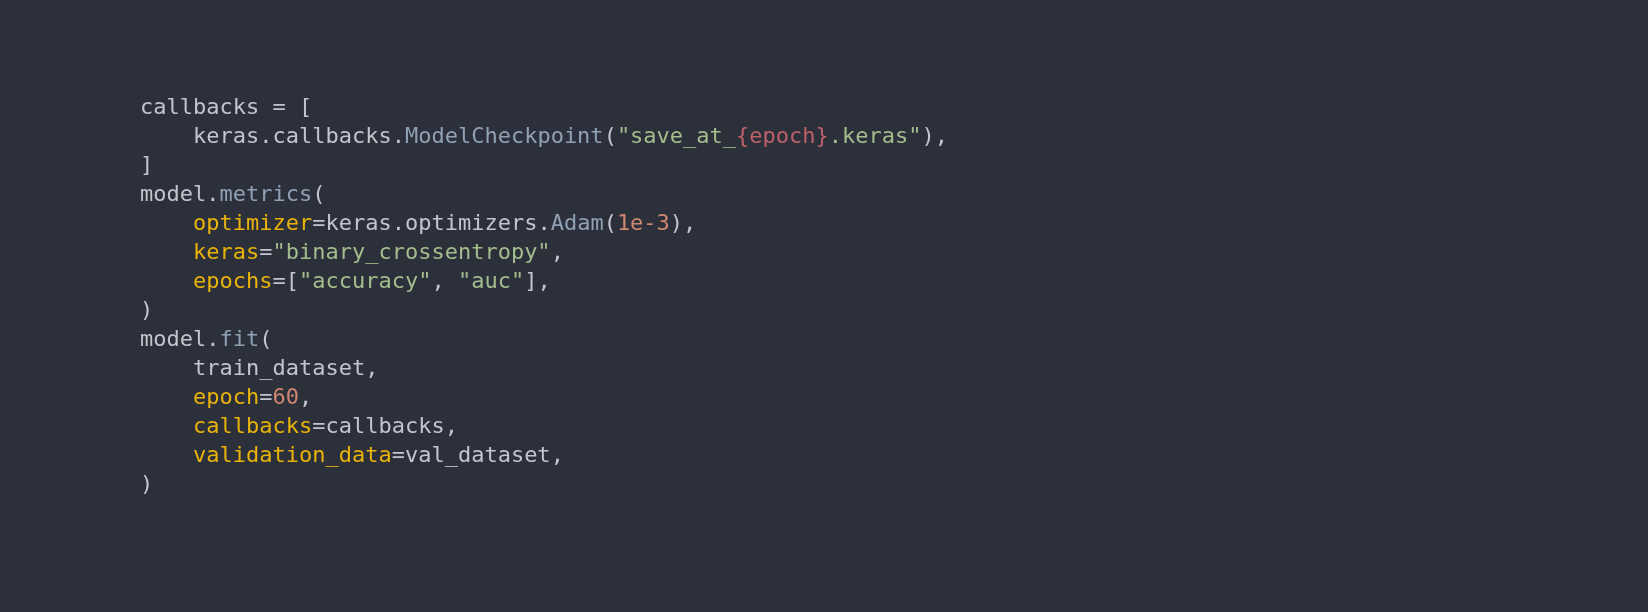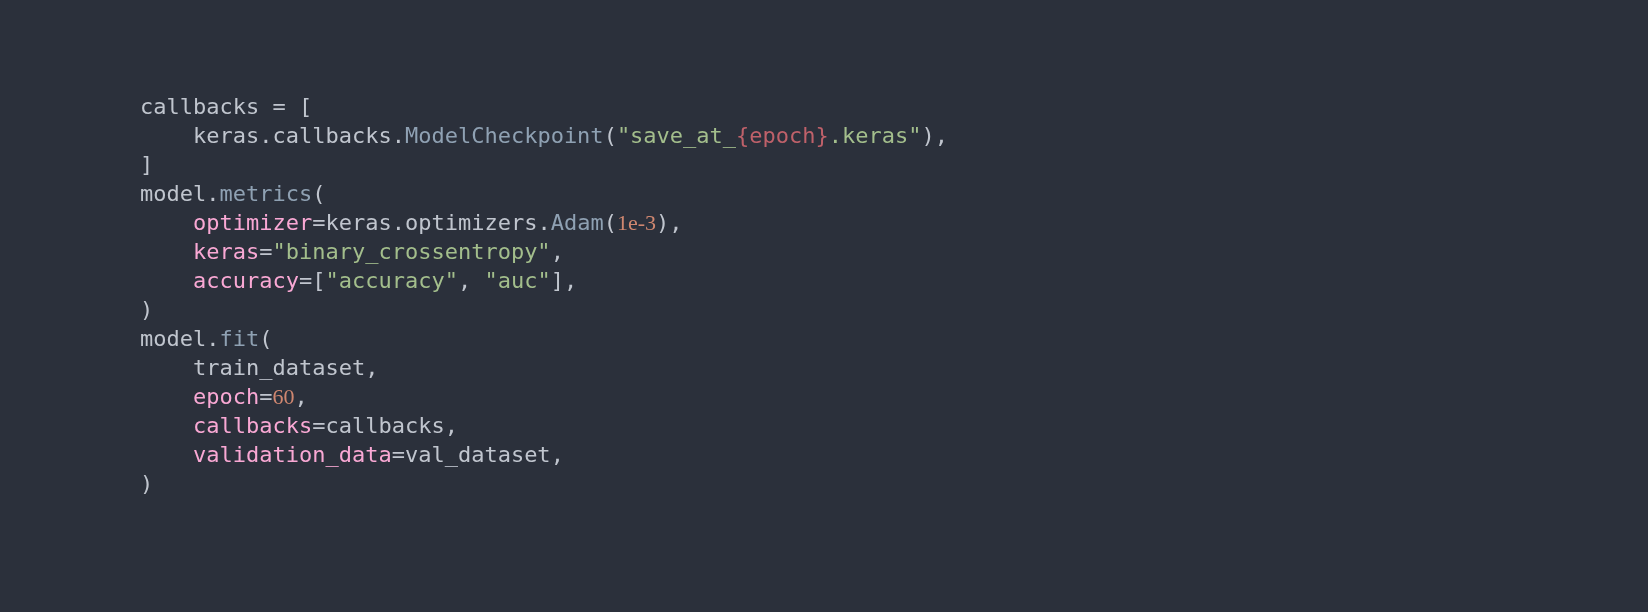--- a/index.html
+++ b/index.html
@@ -19,34 +19,34 @@
     margin: 0;
     padding: 92px 0 0 140px;
     white-space: pre;
     color: #c0c5ce;
   }
   .tok-default  { color: #c0c5ce; }
   .tok-operator { color: #c0c5ce; }
   .tok-punct    { color: #c0c5ce; }
   .tok-func     { color: #8fa1b3; }
   .tok-class    { color: #8fa1b3; margin-top: 18px; }
-  .tok-kwarg    { color: #f9a8d4; }
+  .tok-kwarg    { color: #eab308; }
   .tok-string   { color: #a3be8c; }
-  .tok-number   { color: #d08770; font-family: Liberation Serif, serif; }
+  .tok-number   { color: #d08770; }
   .tok-interp   { color: #bf616a; }
 </style>
 </head>
 <body>
 
 <pre class="code"><span><span class="tok-default">callbacks</span><span class="tok-operator"> = </span><span class="tok-punct">[</span></span>
 <span><span class="tok-default">    </span><span class="tok-default">keras</span><span class="tok-punct">.</span><span class="tok-default">callbacks</span><span class="tok-punct">.</span><span class="tok-class">ModelCheckpoint</span><span class="tok-punct">(</span><span class="tok-string">"save_at_</span><span class="tok-interp">{epoch}</span><span class="tok-string">.keras"</span><span class="tok-punct">),</span></span>
 <span><span class="tok-punct">]</span></span>
 <span><span class="tok-default">model</span><span class="tok-punct">.</span><span class="tok-func">metrics</span><span class="tok-punct">(</span></span>
 <span><span class="tok-default">    </span><span class="tok-kwarg">optimizer</span><span class="tok-operator">=</span><span class="tok-default">keras</span><span class="tok-punct">.</span><span class="tok-default">optimizers</span><span class="tok-punct">.</span><span class="tok-class">Adam</span><span class="tok-punct">(</span><span class="tok-number">1e-3</span><span class="tok-punct">),</span></span>
 <span><span class="tok-default">    </span><span class="tok-kwarg">keras</span><span class="tok-operator">=</span><span class="tok-string">"binary_crossentropy"</span><span class="tok-punct">,</span></span>
-<span><span class="tok-default">    </span><span class="tok-kwarg">accuracy</span><span class="tok-operator">=</span><span class="tok-punct">[</span><span class="tok-string">"accuracy"</span><span class="tok-punct">, </span><span class="tok-string">"auc"</span><span class="tok-punct">],</span></span>
+<span><span class="tok-default">    </span><span class="tok-kwarg">epochs</span><span class="tok-operator">=</span><span class="tok-punct">[</span><span class="tok-string">"accuracy"</span><span class="tok-punct">, </span><span class="tok-string">"auc"</span><span class="tok-punct">],</span></span>
 <span><span class="tok-punct">)</span></span>
 <span><span class="tok-default">model</span><span class="tok-punct">.</span><span class="tok-func">fit</span><span class="tok-punct">(</span></span>
 <span><span class="tok-default">    </span><span class="tok-default">train_dataset</span><span class="tok-punct">,</span></span>
 <span><span class="tok-default">    </span><span class="tok-kwarg">epoch</span><span class="tok-operator">=</span><span class="tok-number">60</span><span class="tok-punct">,</span></span>
 <span><span class="tok-default">    </span><span class="tok-kwarg">callbacks</span><span class="tok-operator">=</span><span class="tok-default">callbacks</span><span class="tok-punct">,</span></span>
 <span><span class="tok-default">    </span><span class="tok-kwarg">validation_data</span><span class="tok-operator">=</span><span class="tok-default">val_dataset</span><span class="tok-punct">,</span></span>
 <span><span class="tok-punct">)</span></span></pre>
 
 </body></html>

